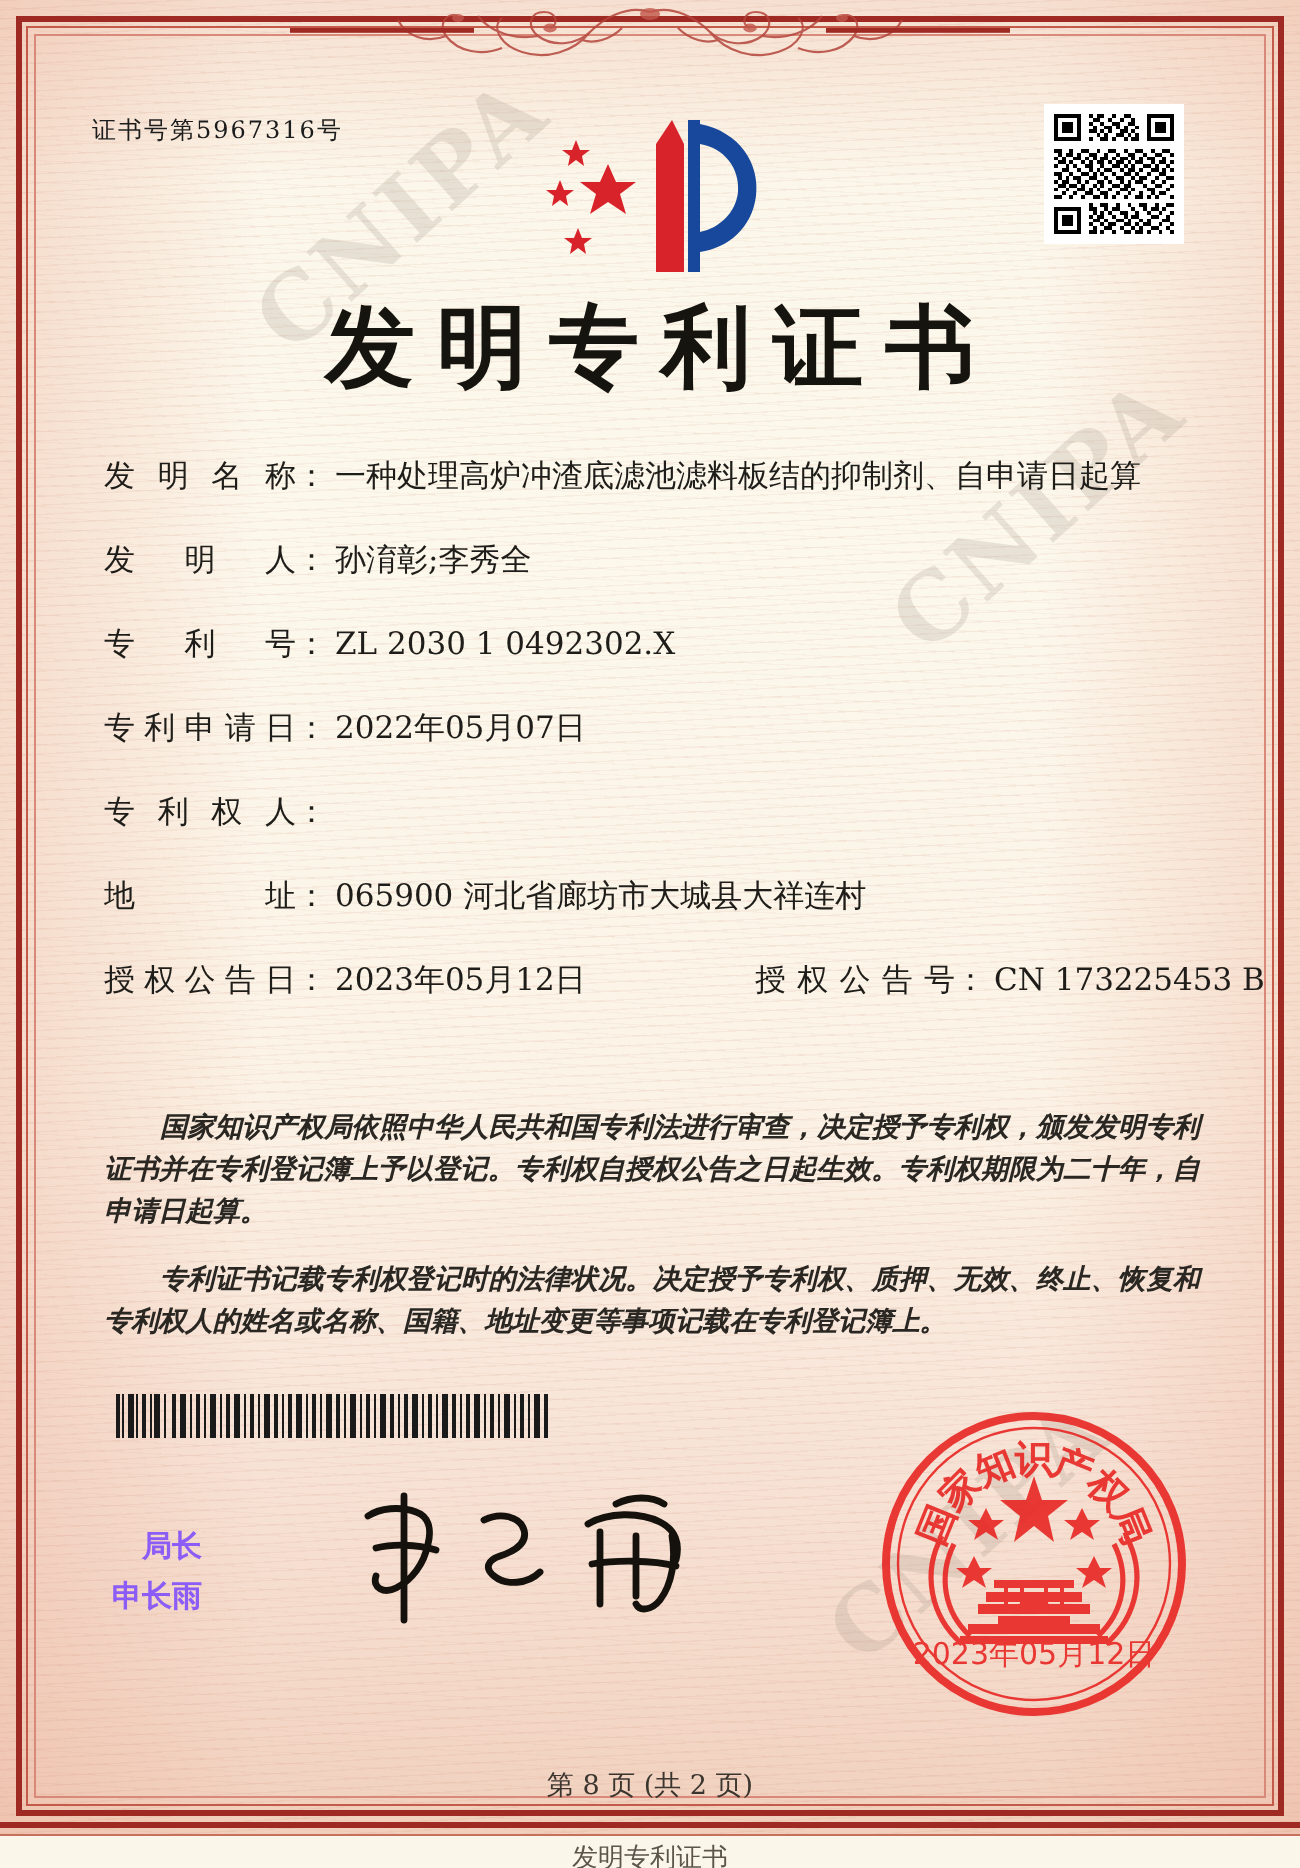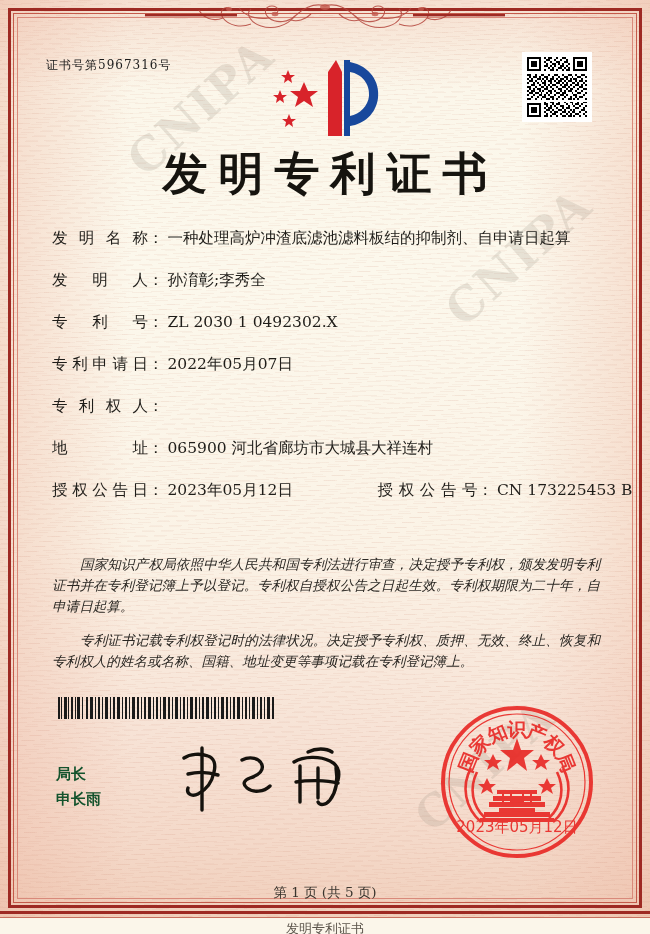--- a/index.html
+++ b/index.html
@@ -218,36 +218,38 @@
     font-family: "DejaVu Serif", serif;
   }
   .para {
     font-size: 13.6px;
     line-height: 21px;
     color: #2a2723;
     text-indent: 28px;
     text-align: justify;
     margin-bottom: 9px;
     font-style: italic;
+    font-weight: bold;
   }
 
   
   .barcode {
     position: absolute;
     left: 58px; top: 697px;
     width: 218px; height: 22px;
   }
   .sig-label {
     position: absolute;
     left: 56px; top: 762px;
     font-size: 15px;
     line-height: 25px;
-    color: #14532d;
-    font-family: Liberation Serif, serif;
+    color: #8b5cf6;
+    font-family: Liberation Mono, monospace;
     font-weight: bold;
+    text-align: right;
   }
   .signature {
     position: absolute;
     left: 168px; top: 736px;
     width: 200px; height: 80px;
   }
 
   
   .seal {
     position: absolute;
@@ -782,21 +784,21 @@
         <text x="80" y="80" transform="rotate(0 80 80) translate(0 -46)">识</text>
         <text x="80" y="80" transform="rotate(22 80 80) translate(0 -46)">产</text>
         <text x="80" y="80" transform="rotate(45 80 80) translate(0 -46)">权</text>
         <text x="80" y="80" transform="rotate(68 80 80) translate(0 -46)">局</text>
       </g>
 
       <text x="80" y="130" fill="#e8221f" font-family="DejaVu Sans, sans-serif" font-size="15" text-anchor="middle">2023年05月12日</text>
     </g>
   </svg>
 
-  <div class="footer">第 1 页 (共 5 页)</div>
+  <div class="footer">第 8 页 (共 2 页)</div>
 
   <div class="bottom-band"></div>
   <div class="bottom-band2"></div>
   <div class="nextpage-peek">
     <span>发明专利证书</span>
   </div>
 
 </div>
 
 </body></html>

